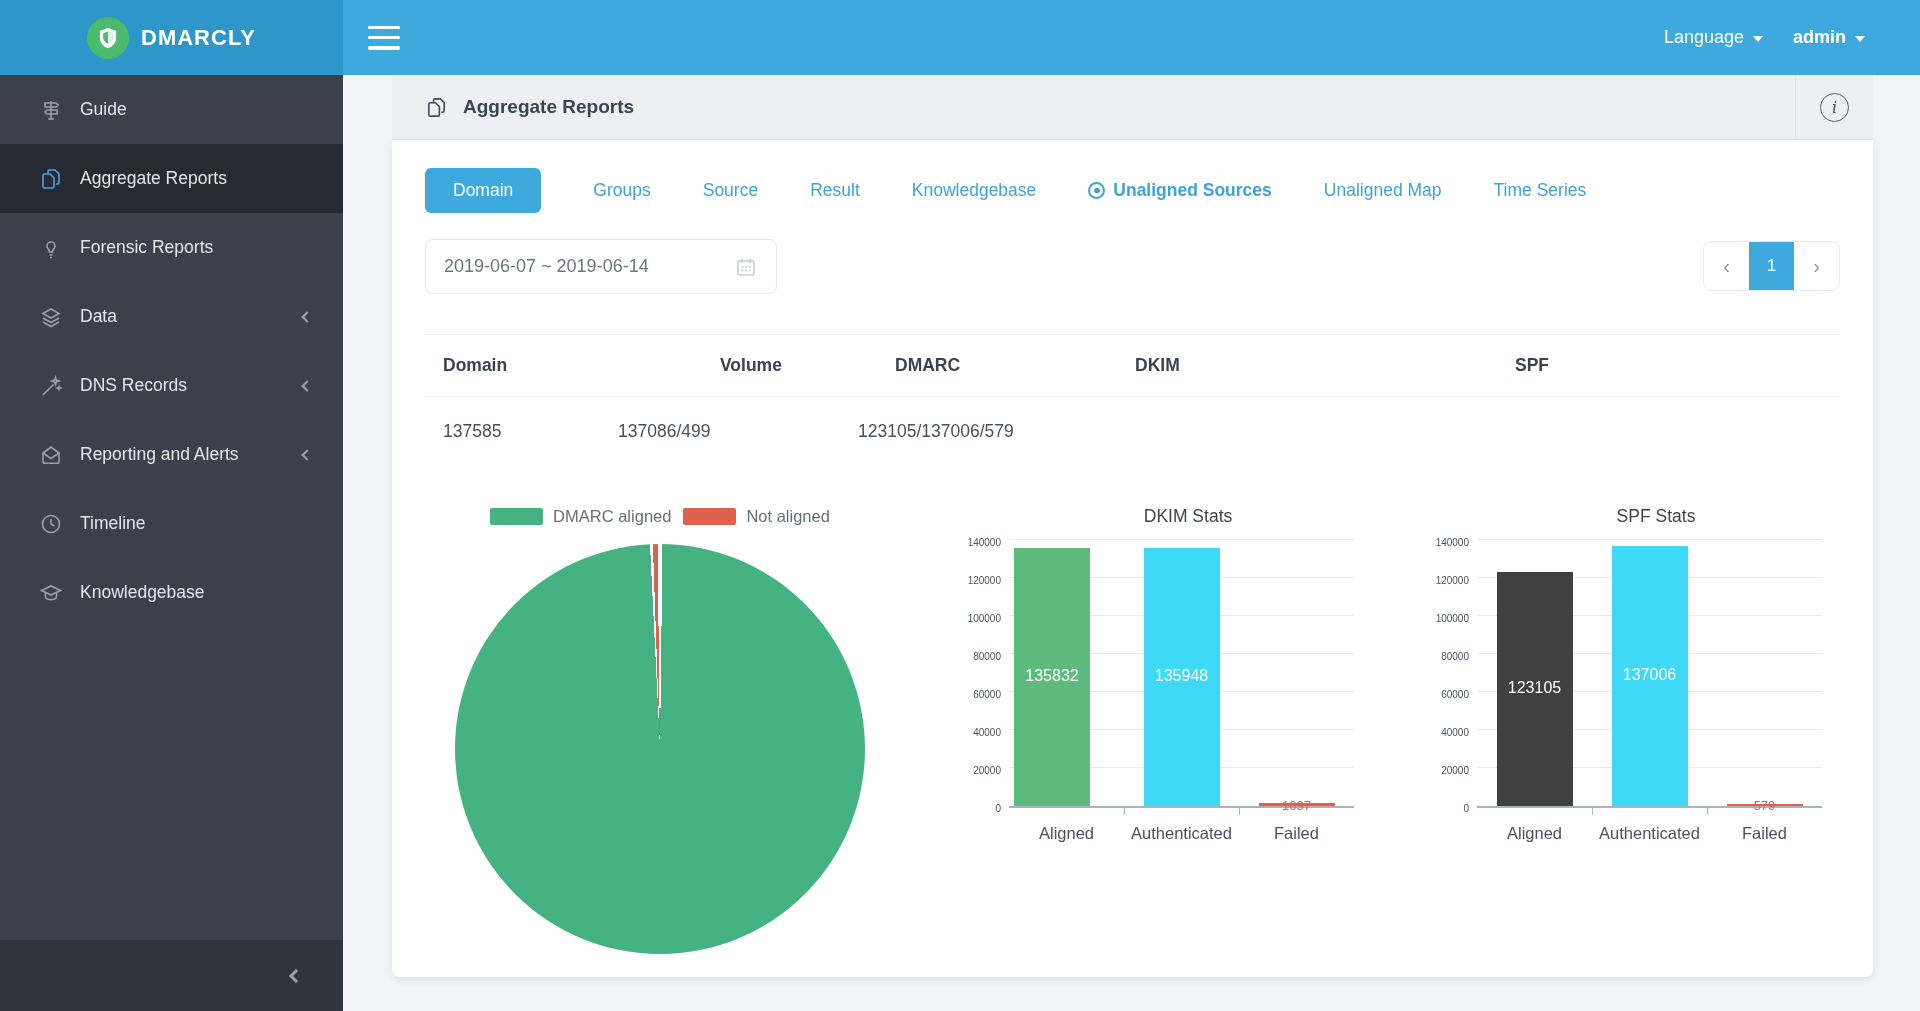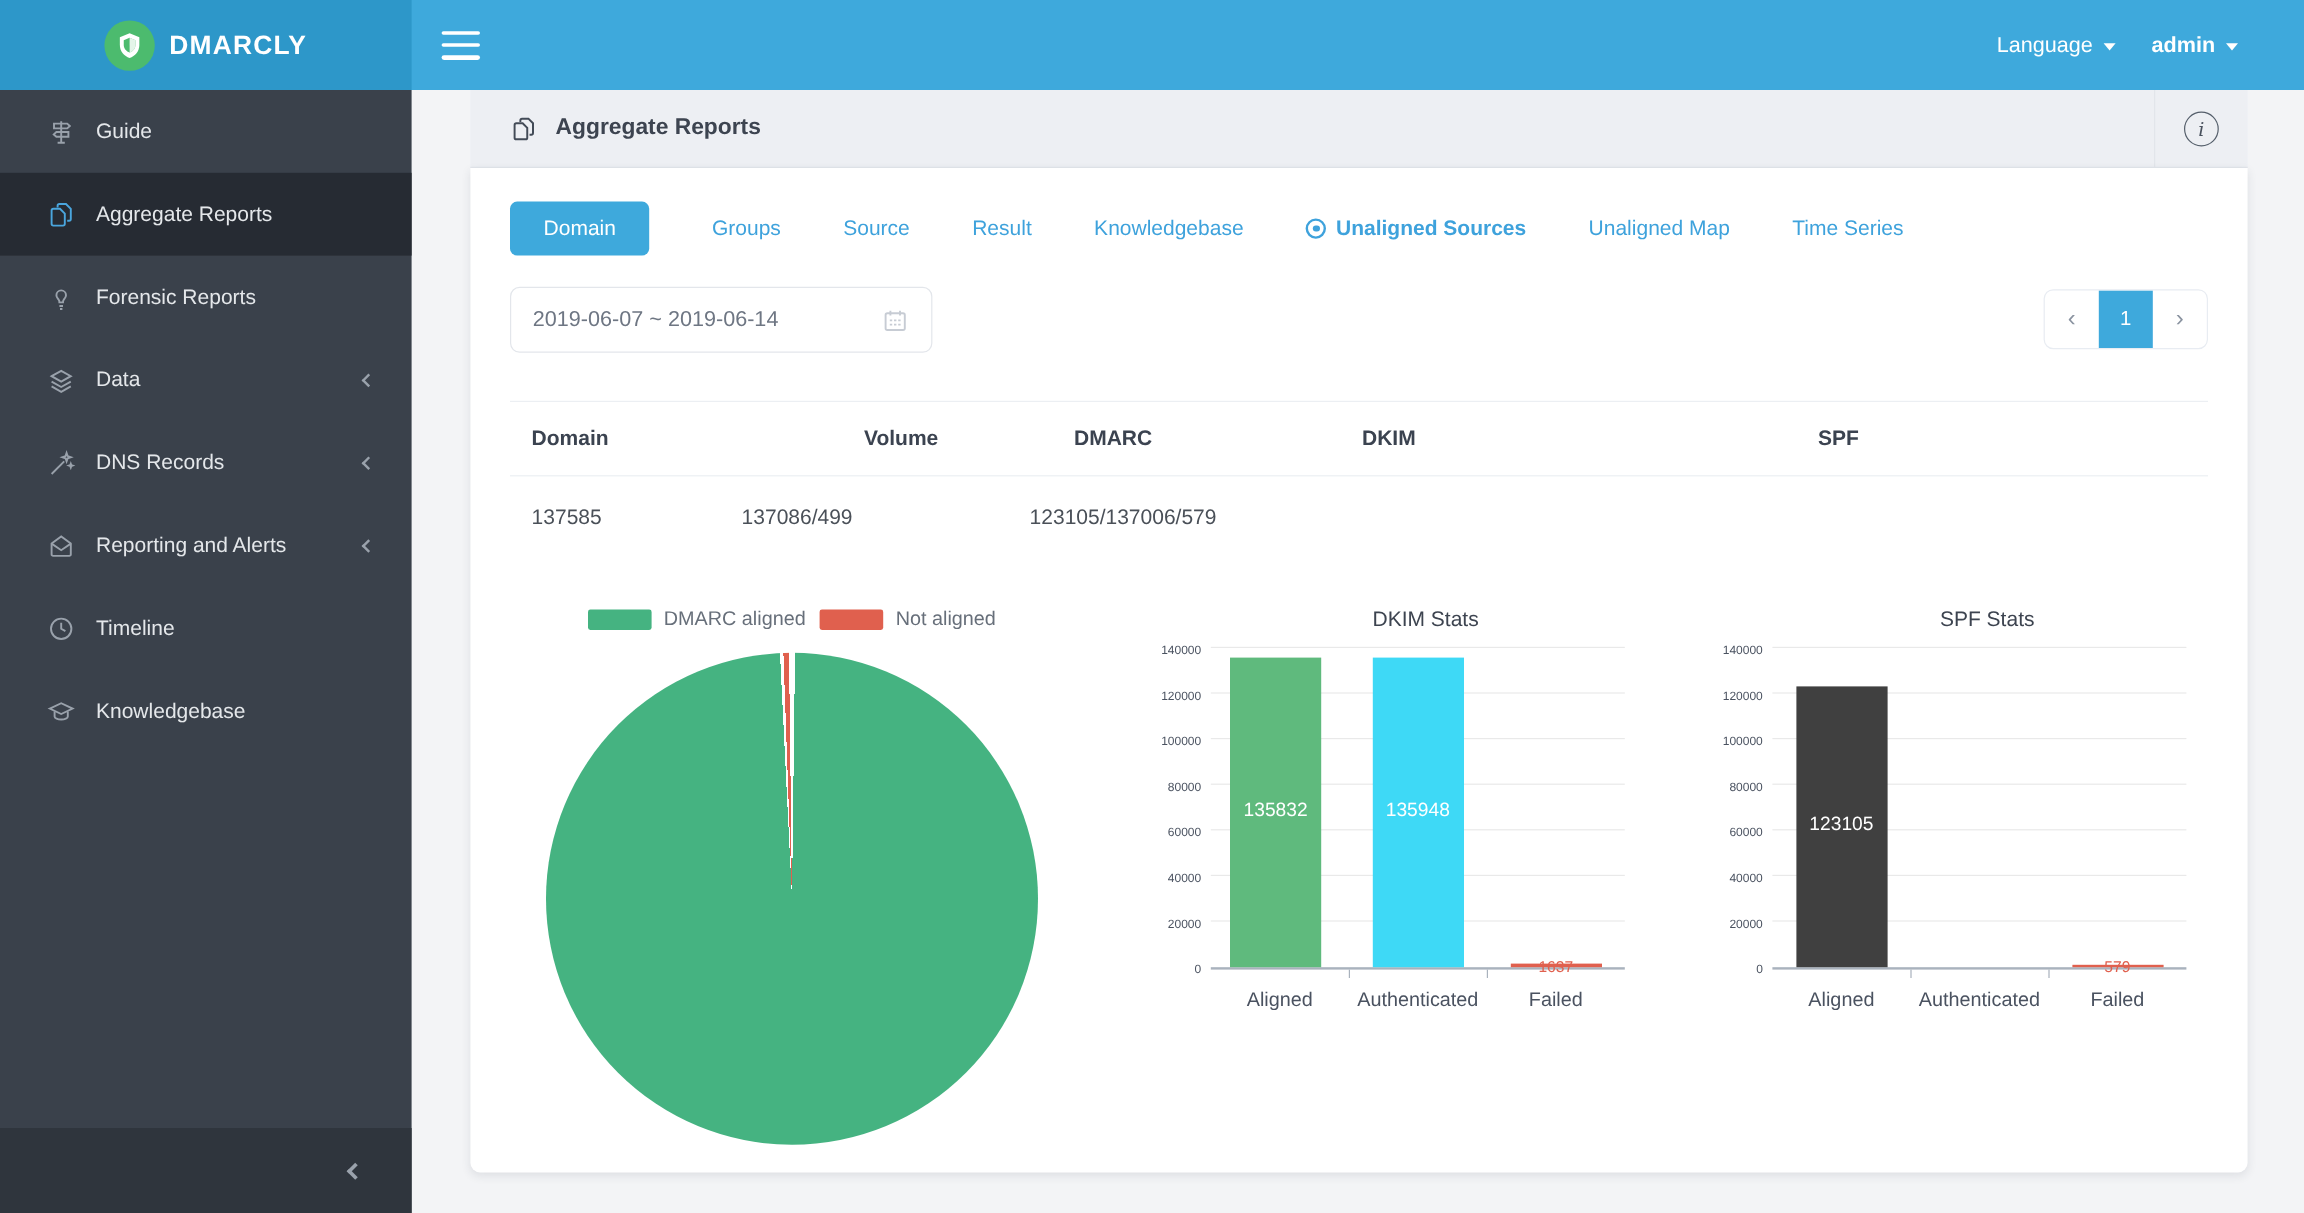--- a/index.html
+++ b/index.html
@@ -354,21 +354,21 @@
               <div class="gridline" style="bottom: 114px;"></div>
               <div class="ytick" style="bottom: 106px;">60000</div>
               <div class="gridline" style="bottom: 152px;"></div>
               <div class="ytick" style="bottom: 144px;">80000</div>
               <div class="gridline" style="bottom: 190px;"></div>
               <div class="ytick" style="bottom: 182px;">100000</div>
               <div class="gridline" style="bottom: 228px;"></div>
               <div class="ytick" style="bottom: 220px;">120000</div>
               <div class="gridline" style="bottom: 266px;"></div>
               <div class="ytick" style="bottom: 258px;">140000</div>
-              <div class="bar" style="left: 16px; width: 76px; height: 258.081px; background: rgb(95, 186, 125);">
+              <div class="bar" style="left: 5px; width: 76px; height: 258.081px; background: rgb(95, 186, 125);">
                 <span class="bar-label" style="top: 119.04px;">135832</span>
               </div>
               <div class="bar" style="left: 134.5px; width: 76px; height: 258.301px; background: rgb(62, 217, 246);">
                 <span class="bar-label" style="top: 119.151px;">135948</span>
               </div>
               <div class="fail-label" style="left: 230px; bottom: -7px;">1637</div>
               <div class="bar" style="left: 249.5px; width: 76px; height: 3.1103px; background: rgb(224, 96, 78);"></div>
               <div class="btick" style="left: 115px;"></div>
               <div class="btick" style="left: 230px;"></div>
             </div>
@@ -393,20 +393,23 @@
               <div class="ytick" style="bottom: 144px;">80000</div>
               <div class="gridline" style="bottom: 190px;"></div>
               <div class="ytick" style="bottom: 182px;">100000</div>
               <div class="gridline" style="bottom: 228px;"></div>
               <div class="ytick" style="bottom: 220px;">120000</div>
               <div class="gridline" style="bottom: 266px;"></div>
               <div class="ytick" style="bottom: 258px;">140000</div>
               <div class="bar" style="left: 19.5px; width: 76px; height: 233.899px; background: #404040;">
                 <span class="bar-label" style="top: 106.95px;">123105</span>
               </div>
+              <div class="bar" style="left: 134.5px; width: 76px; height: 260.311px; background: rgb(62, 217, 246);">
+                <span class="bar-label" style="top: 120.156px;">137006</span>
+              </div>
               <div class="fail-label" style="left: 230px; bottom: -7px;">579</div>
               <div class="bar" style="left: 249.5px; width: 76px; height: 2px; background: rgb(224, 96, 78);"></div>
               <div class="btick" style="left: 115px;"></div>
               <div class="btick" style="left: 230px;"></div>
             </div>
           <div class="chart-x">
               <div>Aligned</div>
               <div>Authenticated</div>
               <div>Failed</div>
             </div>

